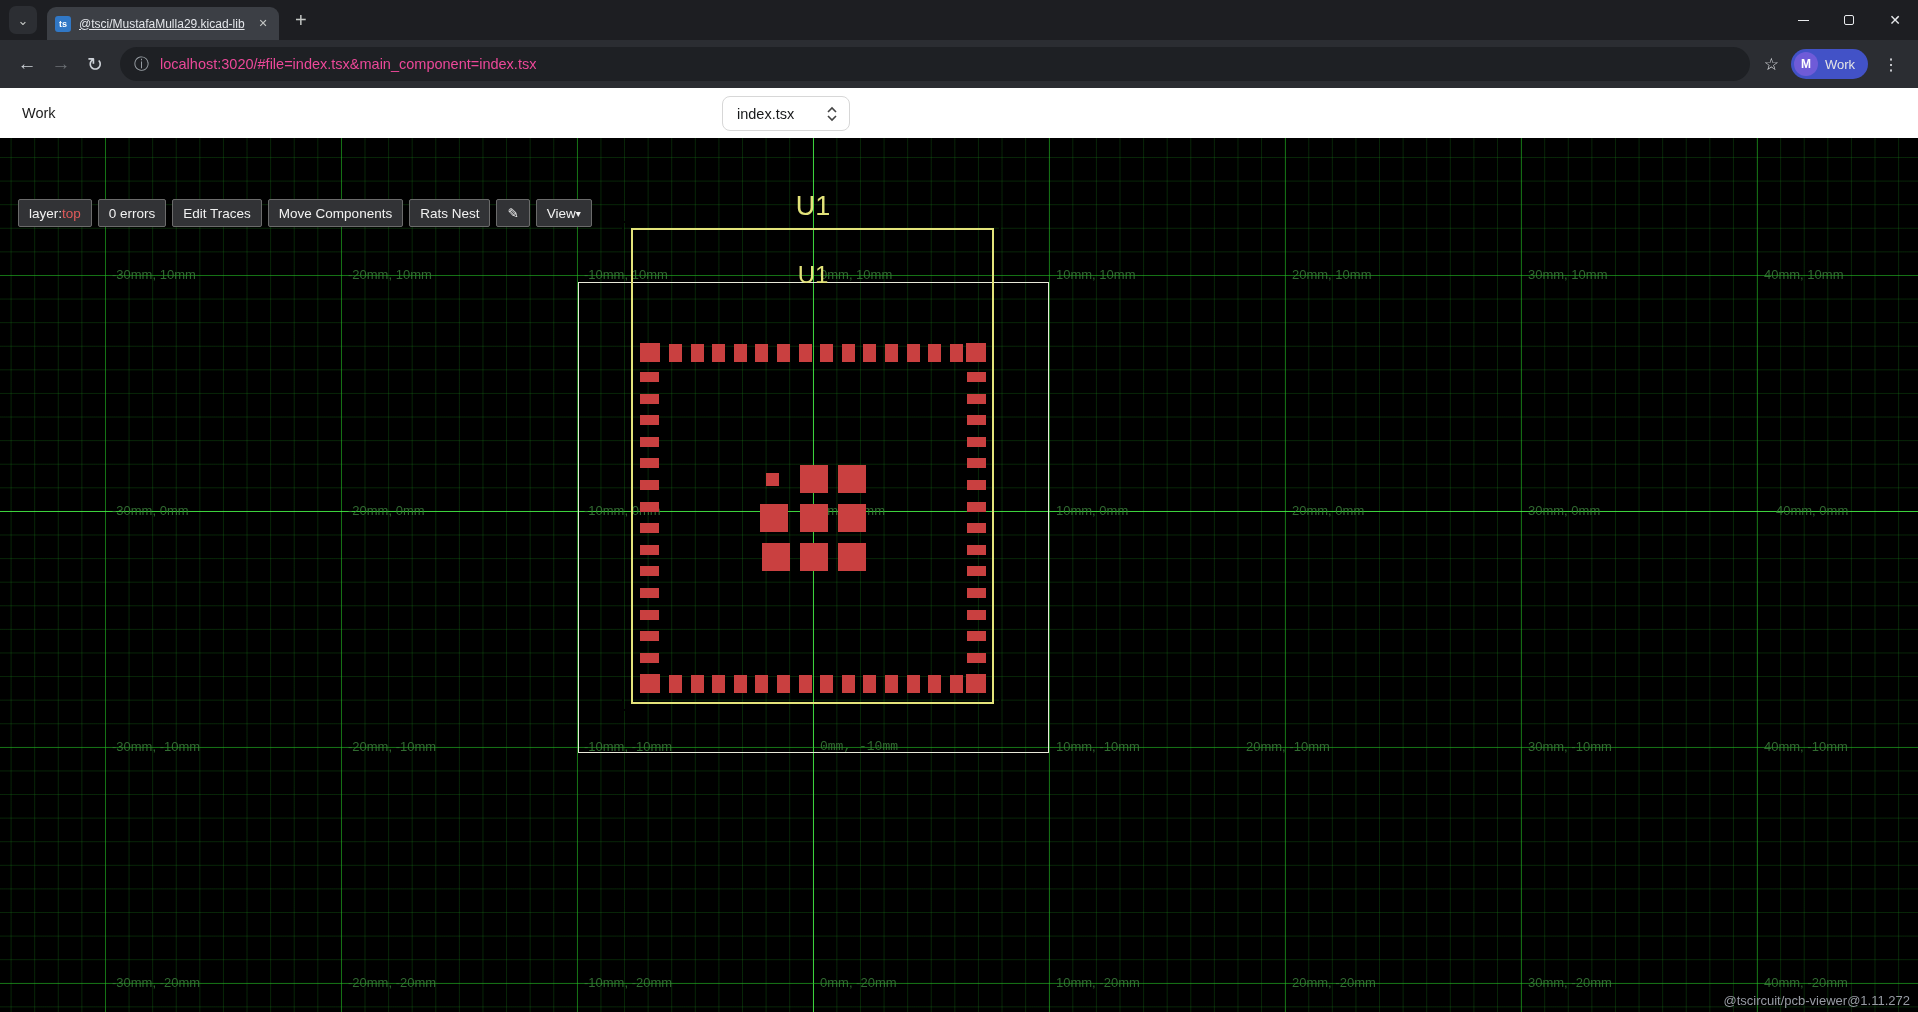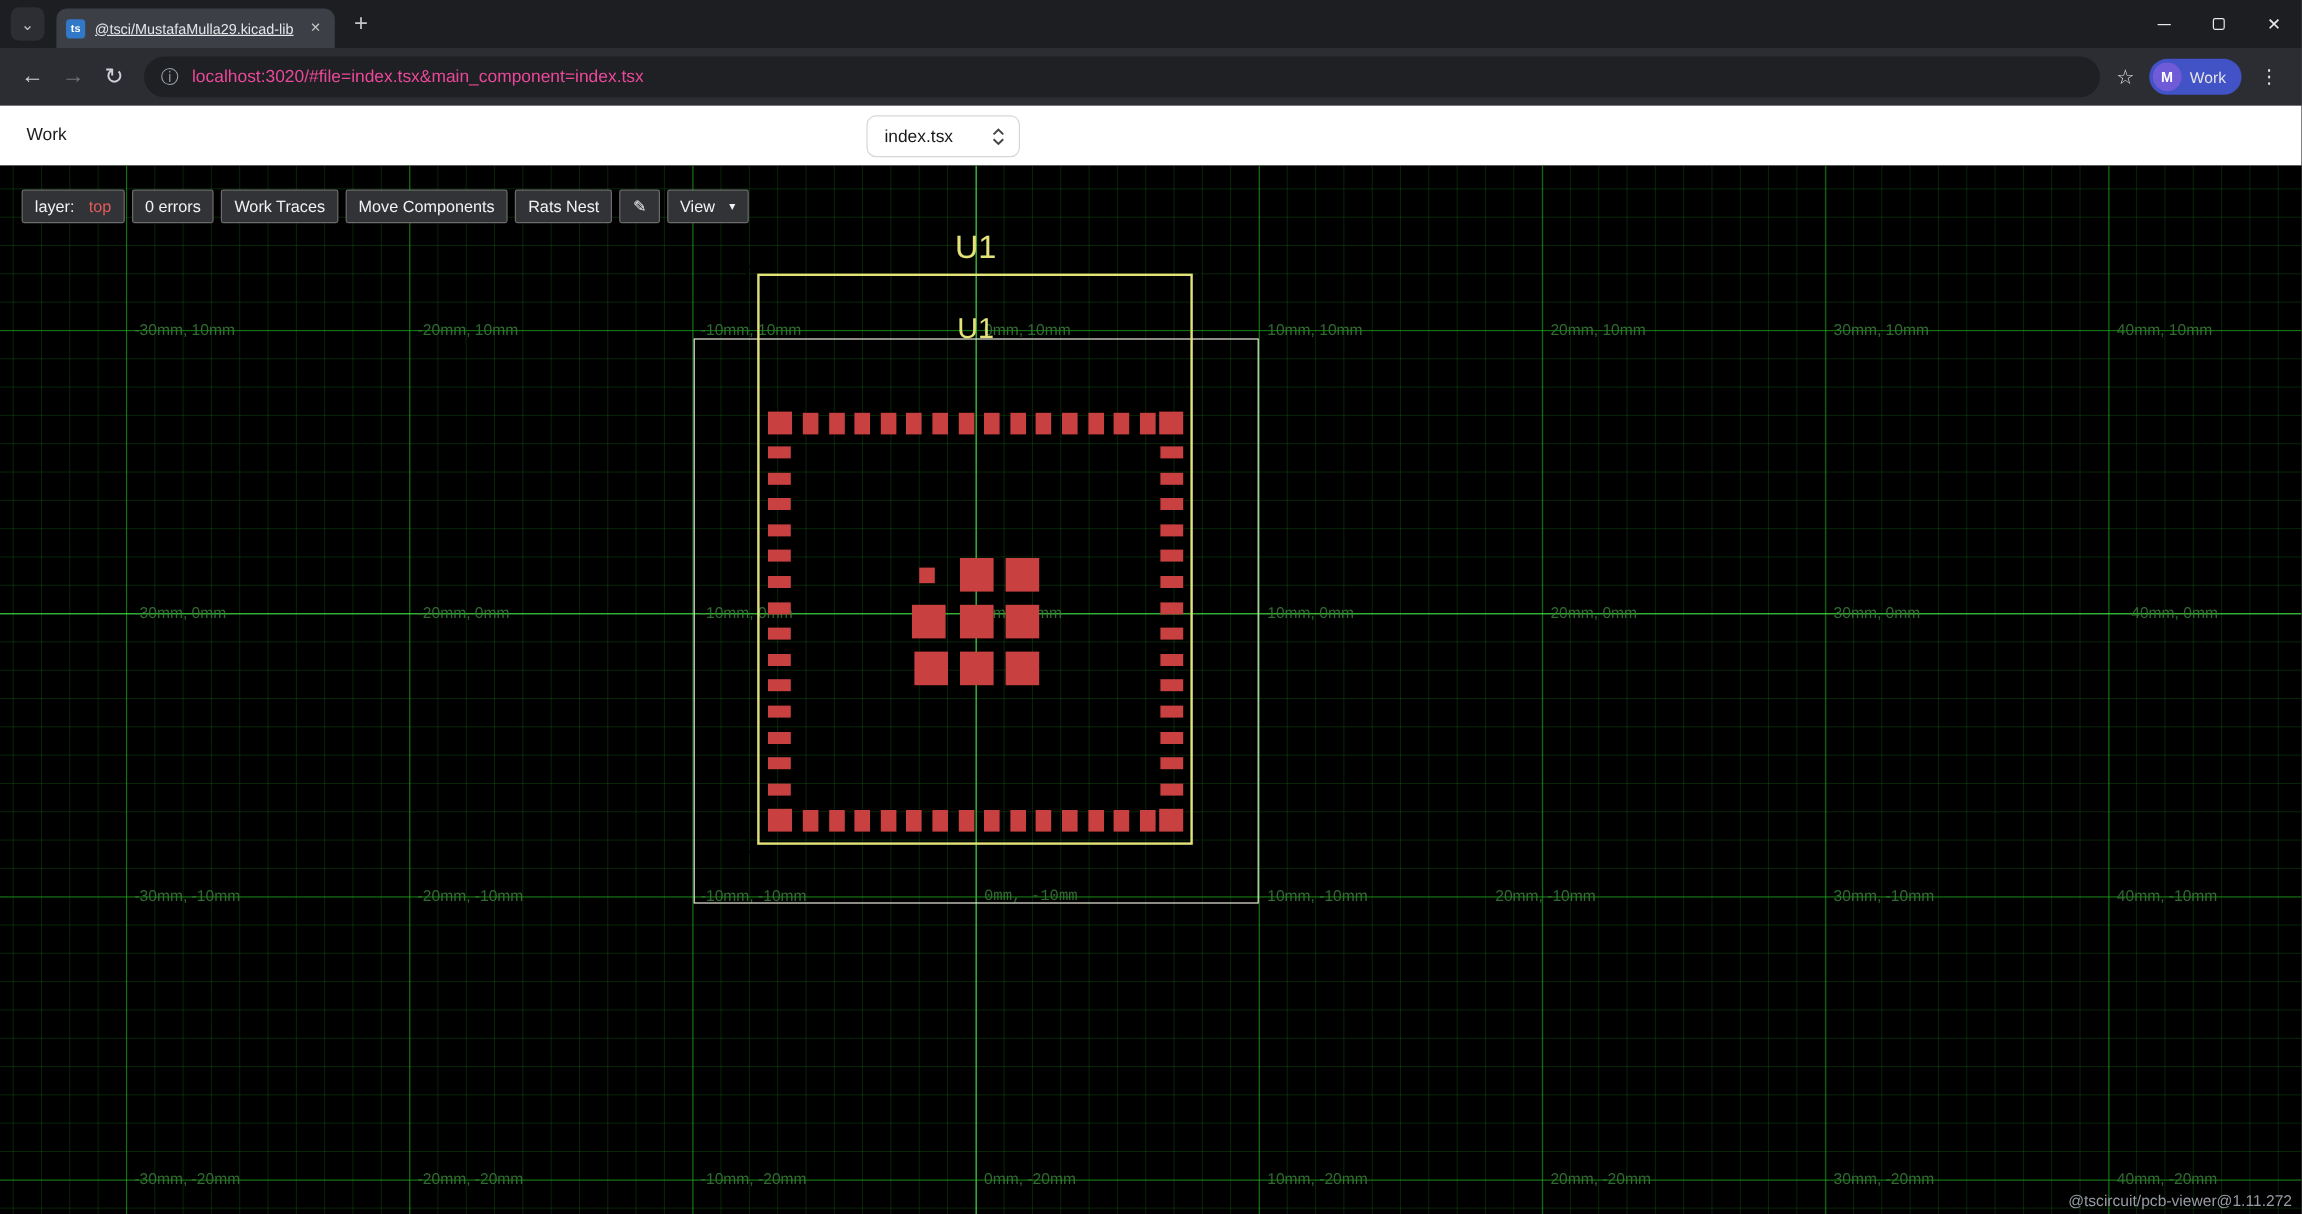--- a/index.html
+++ b/index.html
@@ -77,21 +77,21 @@
   .b-bl { left:622px; top:554px; border-left:2px solid; border-bottom:2px solid; }
   .b-br { left:982px; top:554px; border-right:2px solid; border-bottom:2px solid; }
   .pad { position:absolute; background:var(--pad_red); z-index:4; }
   .ref { position:absolute; left:813px; transform:translateX(-50%); color:var(--silkscreen); z-index:5; }
   .ref-top { top:53px; font-size:27px; }
   .ref-inner { top:123px; font-size:24px; }
 
   .pcb-toolbar { position:absolute; top:20px; left:18px; display:flex; gap:6px; z-index:10; }
   .chip { background:#323336; border:1px solid #6b6b6b; color:#f2f2f2; font-size:13.5px;
     font-family:inherit; padding:5px 10px; border-radius:2px; display:flex; align-items:center;
-    gap:12px; white-space:nowrap; }
+    gap:0; white-space:nowrap;margin-top:41px; }
   .layer-value { color:var(--layer_top_red); }
   .caret { font-size:10px; }
   .version { position:absolute; right:8px; bottom:4px; color:#979ba3; font-size:13px; z-index:10; }
 </style>
 </head>
 <body>
 
 <div class="screen">
 
   <div class="titlebar">
@@ -151,21 +151,21 @@
     <div class="bracket b-br"></div>
     <div class="ref ref-top">U1</div>
     <div class="ref ref-inner">U1</div>
 
     <div class="pcb-toolbar">
       <button class="chip">
         <span>layer:</span>
         <span class="layer-value">top</span>
       </button>
       <button class="chip">0 errors</button>
-      <button class="chip">Work Traces</button>
+      <button class="chip">Edit Traces</button>
       <button class="chip">Move Components</button>
       <button class="chip">Rats Nest</button>
       <button class="chip">✎</button>
       <button class="chip">
         <span>View</span>
         <span class="caret">▾</span>
       </button>
     </div>
 
     <div class="version">@tscircuit/pcb-viewer@1.11.272</div>

